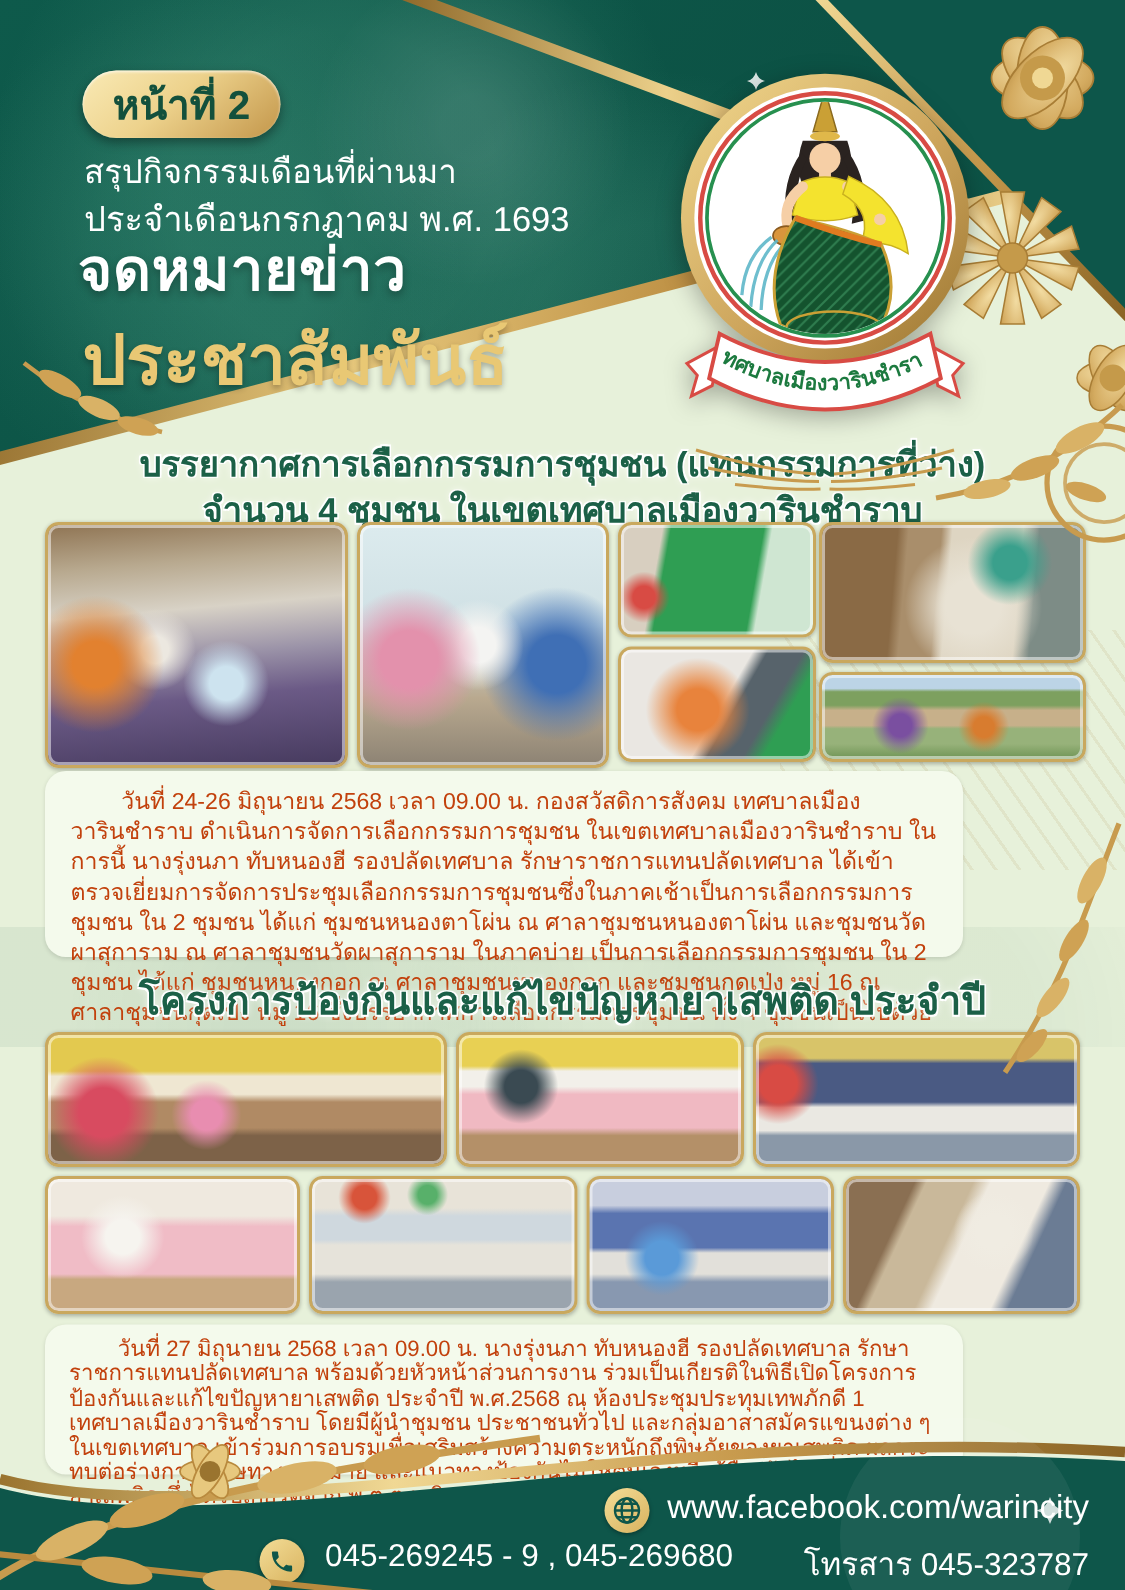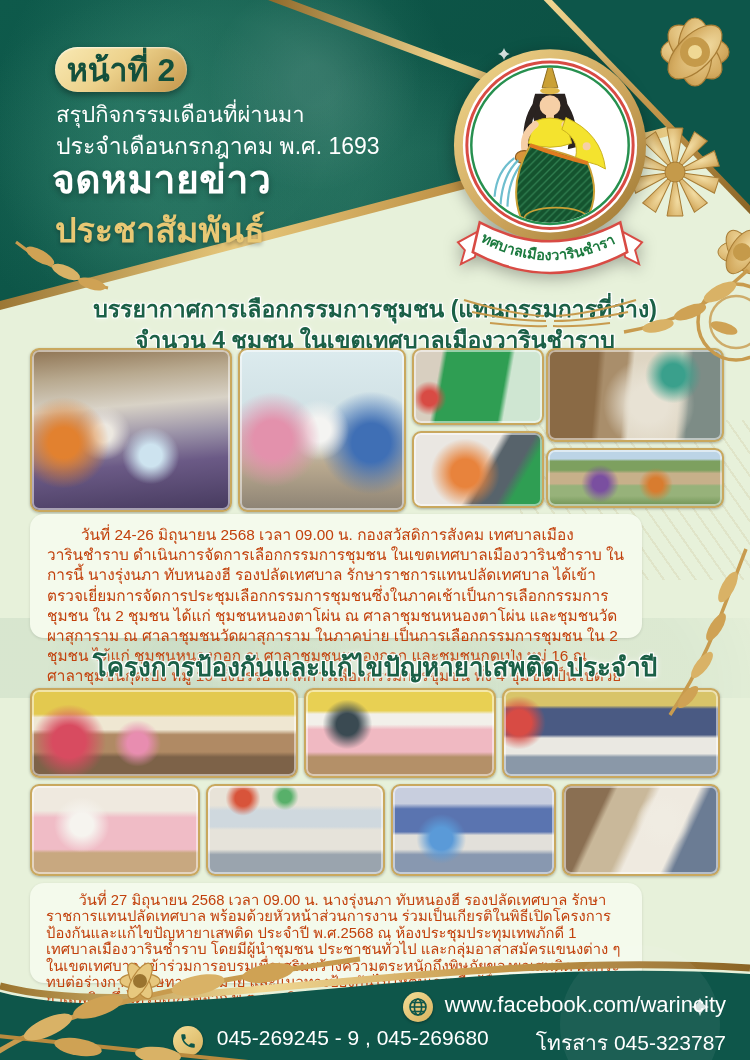--- a/index.html
+++ b/index.html
@@ -14,29 +14,29 @@
       radial-gradient(circle at 86% 96%, rgba(255,255,255,.10) 0 2%, transparent 9%),
       radial-gradient(circle at 82% 94%, rgba(126,196,176,.22) 0 12%, transparent 26%),
       linear-gradient(135deg,#0e5a4b 0%,#0c5144 38%,#126152 70%,#0d5648 100%);
   }
   svg{display:block}
   
   .badge{
     position:absolute;left:55px;top:47px;width:132px;height:45px;border-radius:24px;
     display:flex;align-items:center;justify-content:center;
     background:linear-gradient(140deg,#f9eab5 0%,#edd28c 45%,#c3964a 100%);
-    color:#13503c;font-size:32px;font-weight:800;
+    color:#13503c;font-size:27px;font-weight:800;
     box-shadow:0 3px 7px rgba(0,0,0,.38), inset 0 1px 2px rgba(255,255,255,.7);
     z-index:7;
   }
   .hline1{position:absolute;left:56px;top:97px;color:#fff;font-size:22px;z-index:7;}
   .hline2{position:absolute;left:56px;top:128px;color:#fff;font-size:23px;z-index:7;}
   .htitle{position:absolute;left:52px;top:148px;color:#fff;font-size:39px;font-weight:800;
     letter-spacing:.5px;text-shadow:0 3px 6px rgba(0,0,0,.3);z-index:7;}
-  .hsub{position:absolute;left:55px;top:203px;color:#e9c874;font-size:34px;font-weight:800;
+  .hsub{position:absolute;left:55px;top:203px;color:#e9c874;font-size:46px;font-weight:800;
     text-shadow:0 2px 4px rgba(0,0,0,.3);z-index:7;}
   
   .panel-edge{position:absolute;inset:0;z-index:2;
     background:linear-gradient(100deg,#8a6425 0%,#e7c87c 30%,#b98a3e 55%,#f0d894 78%,#9a742f 100%);
     clip-path:polygon(0 301px,674px 125px,750px 202px,750px 1010px,0 1010px);}
   .panel{position:absolute;inset:0;z-index:3;background:#e7f1da;
     clip-path:polygon(0 310px,676px 134px,750px 210px,750px 1010px,0 1010px);}
   .hatch{position:absolute;right:0;top:420px;width:230px;height:160px;z-index:3;opacity:.6;
     background:repeating-linear-gradient(55deg, rgba(176,146,86,.22) 0 2px, transparent 2px 13px);}
   .skyline{position:absolute;left:0;top:618px;width:750px;height:80px;z-index:3;opacity:.55;

